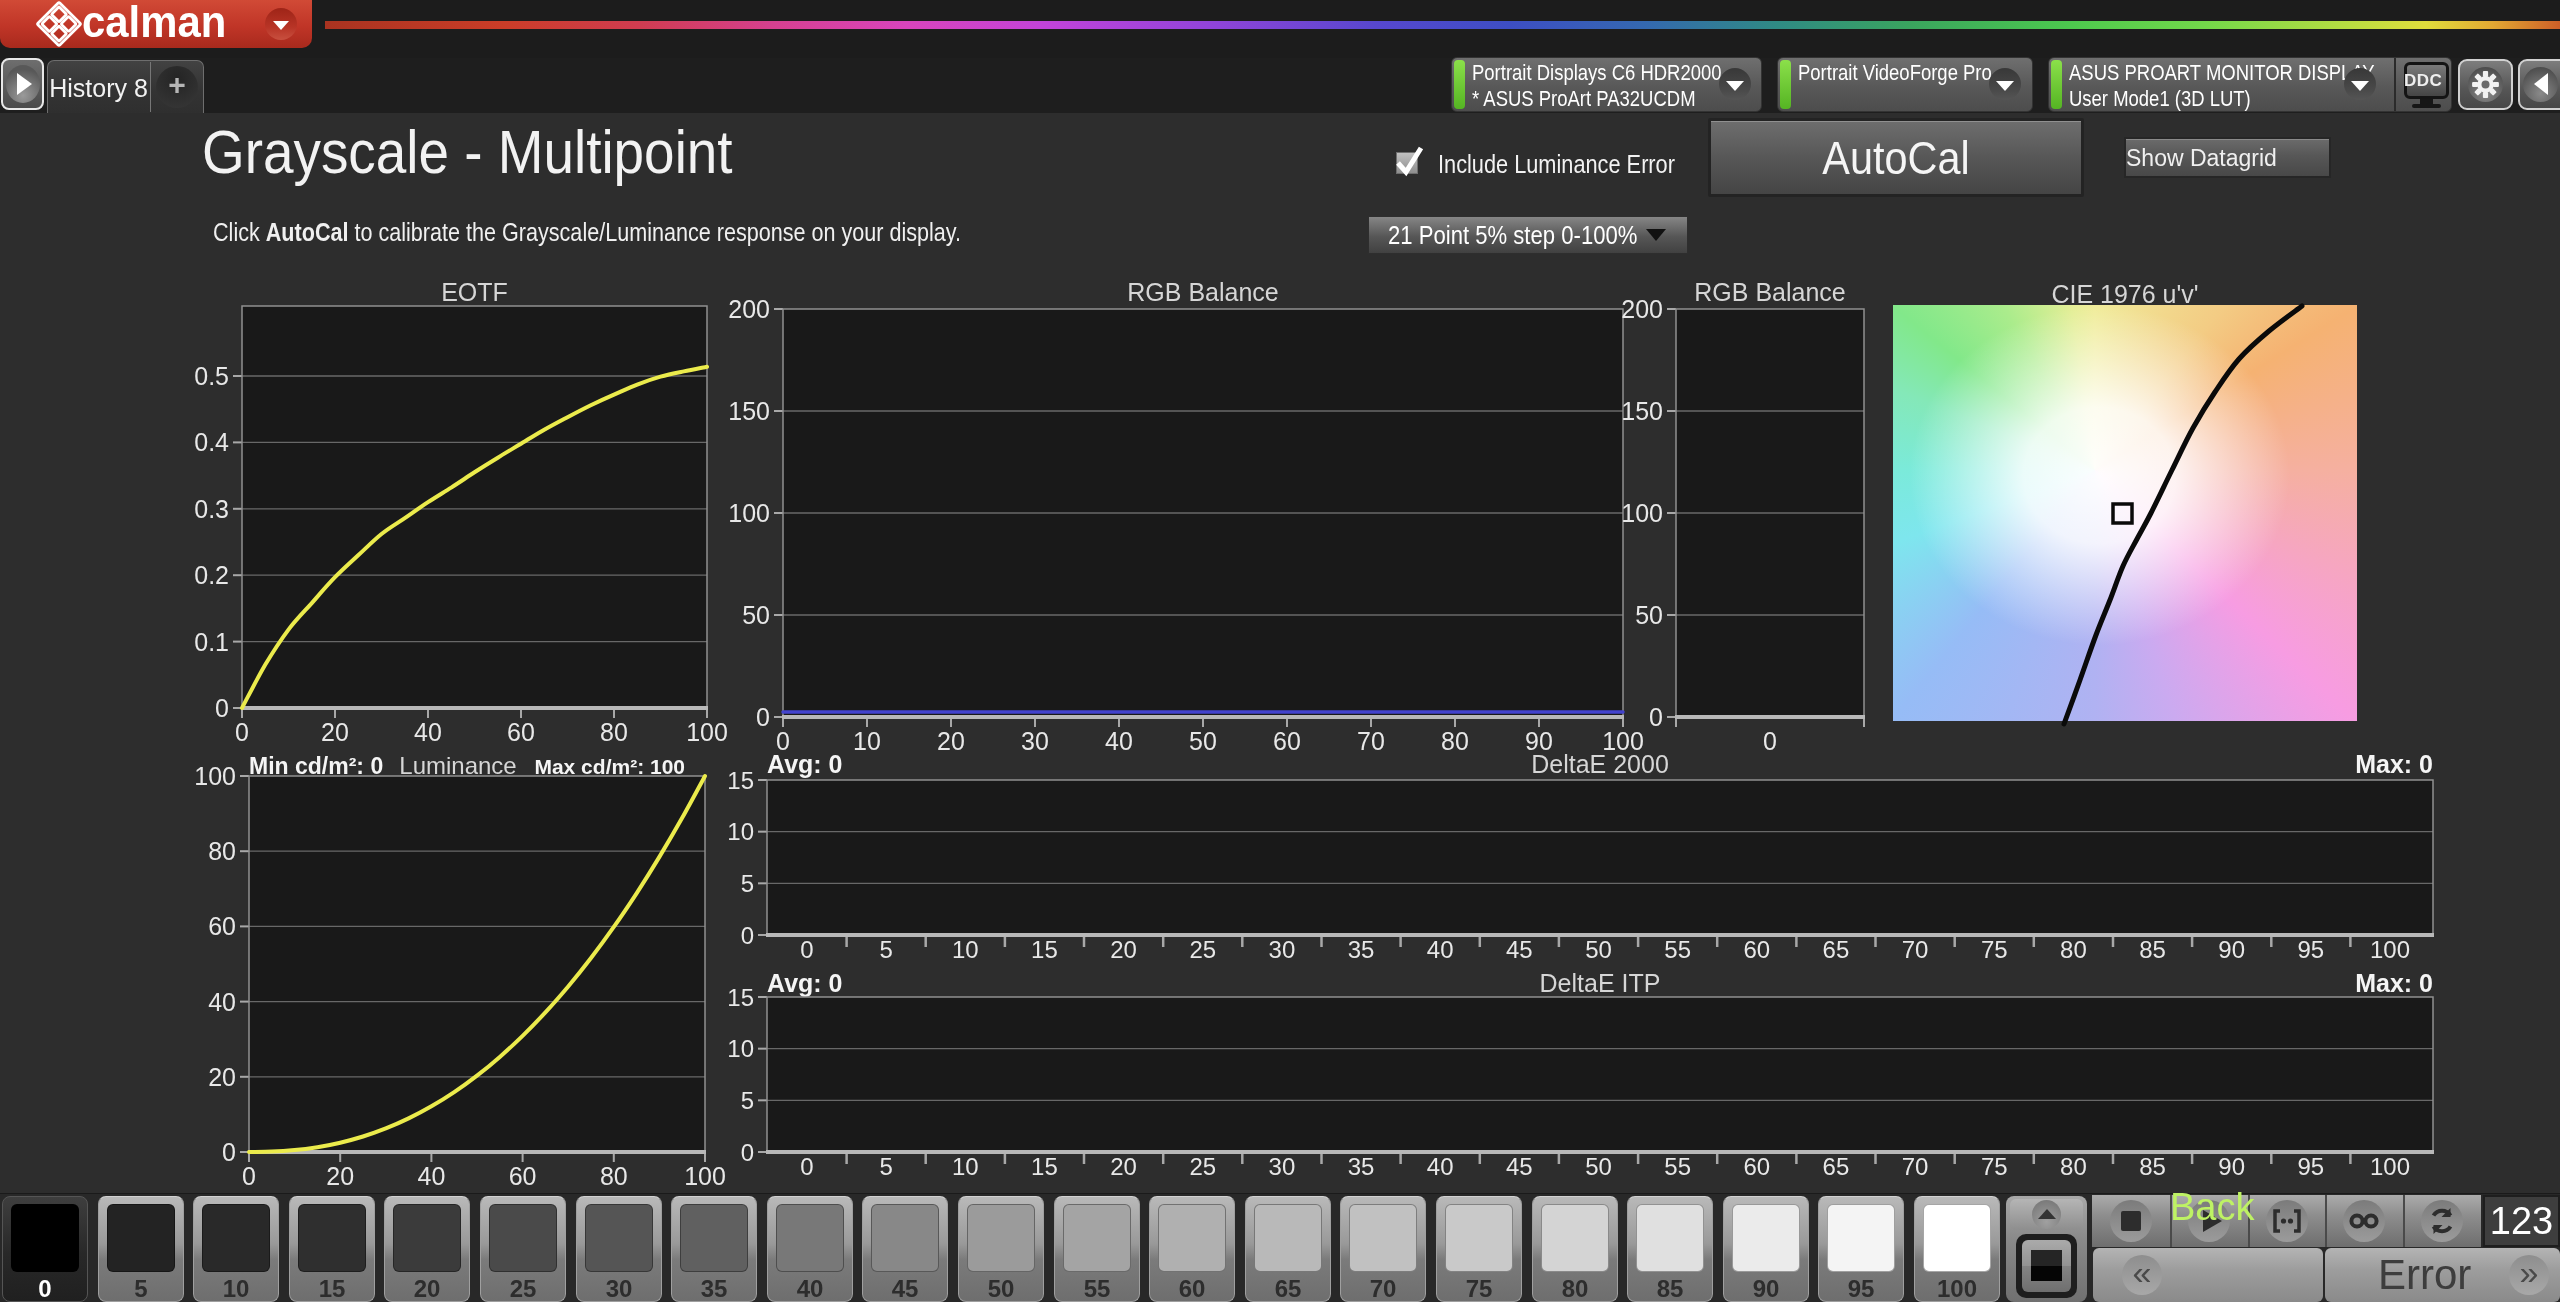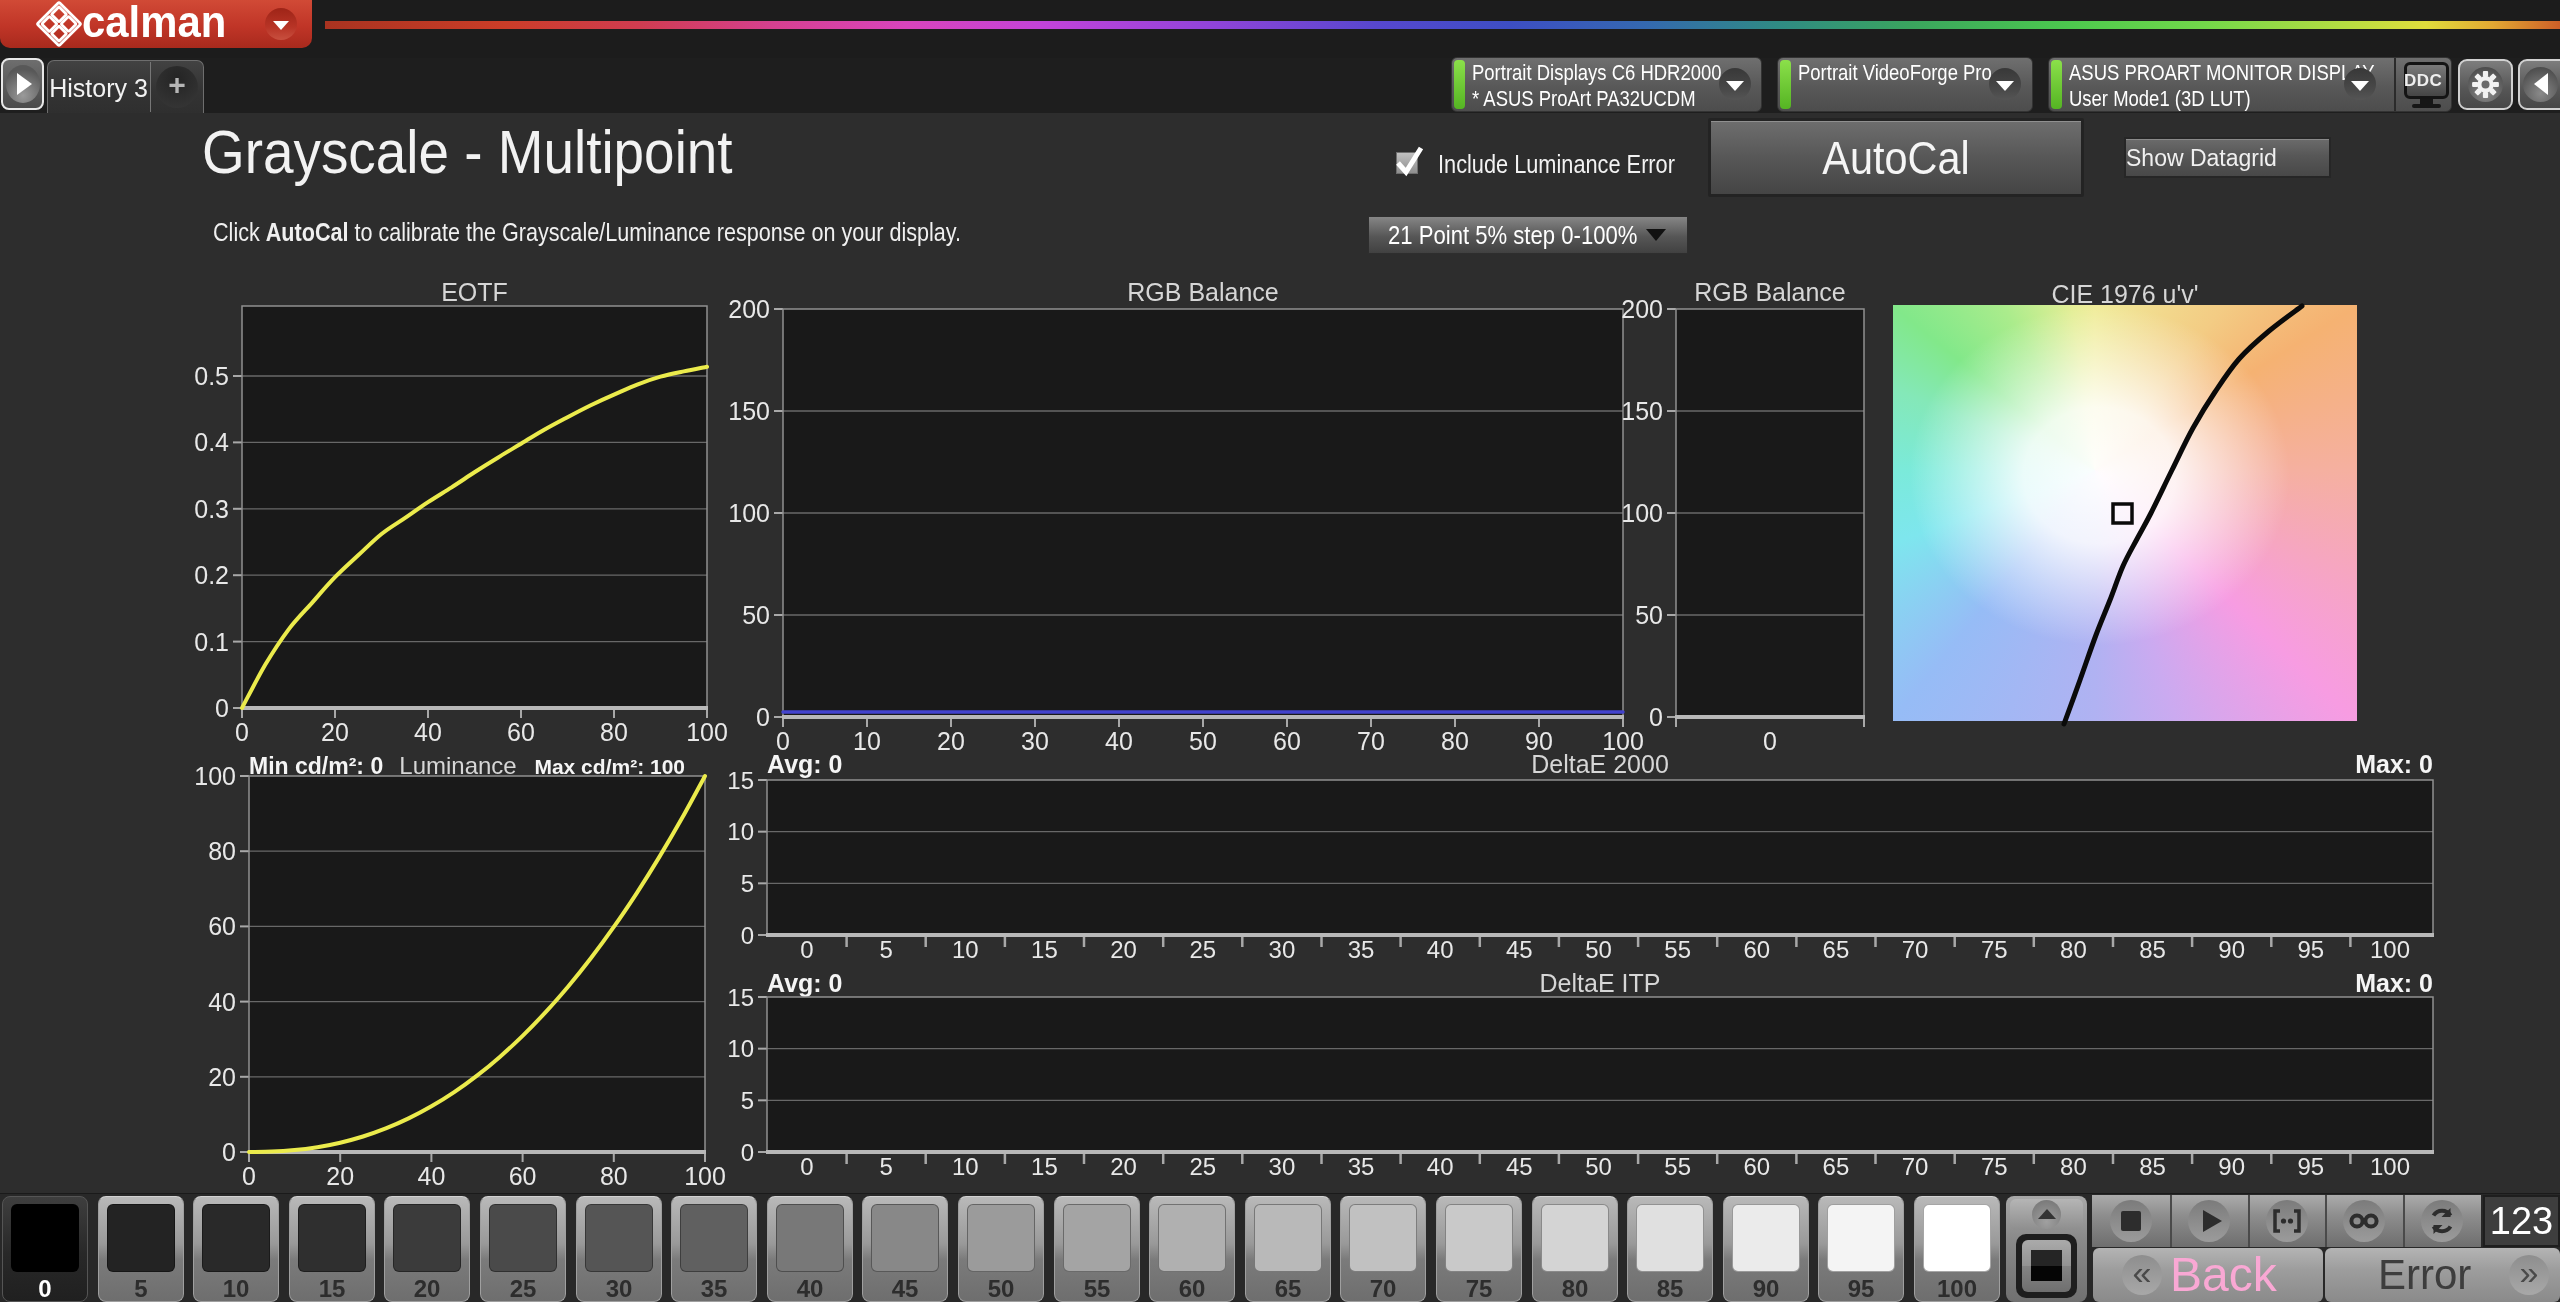--- a/index.html
+++ b/index.html
@@ -26,21 +26,21 @@
  background:linear-gradient(#9e2417,#b83426 60%,#c8503f)"></div>
     <div class="abs" style="left:273px;top:21px;width:0;height:0;border-left:8px solid transparent;border-right:8px solid transparent;border-top:9px solid #fff"></div>
     <div class="abs" style="left:0;top:58px;width:2560px;height:55px;background:#1e1e1e"></div>
     <div class="abs" style="left:1px;top:58px;width:43px;height:52px;border:2px solid #e8e8e8;border-radius:8px;
  background:linear-gradient(#6e6e6e,#4a4a4a)"></div>
     <div class="abs" style="left:6px;top:65px;width:34px;height:38px;border-radius:50%;
  background:radial-gradient(circle at 50% 80%,#9a9a9a,#585858 75%)"></div>
     <div class="abs" style="left:17px;top:73px;width:0;height:0;border-top:11px solid transparent;border-bottom:11px solid transparent;border-left:15px solid #fff"></div>
     <div class="abs" style="left:47px;top:60px;width:157px;height:53px;border-radius:7px 7px 0 0;
  border:1px solid #6e6e6e;border-bottom:none;background:linear-gradient(#424242,#333333 60%,#2f2f2f)"></div>
-    <div class="abs" style="left:47px;top:60px;width:103px;height:53px;color:#f2f2f2;font-size:25px;text-align:center;line-height:56px">History 3</div>
+    <div class="abs" style="left:47px;top:60px;width:103px;height:53px;color:#f2f2f2;font-size:25px;text-align:center;line-height:56px">History 8</div>
     <div class="abs" style="left:150px;top:62px;width:1px;height:50px;background:#777"></div>
     <div class="abs" style="left:156px;top:66px;width:42px;height:42px;border-radius:50%;
  background:radial-gradient(circle at 50% 30%,#242424,#343434 80%)"></div>
     <div class="abs" style="left:156px;top:64px;width:42px;height:42px;color:#b5b5b5;font-size:30px;font-weight:bold;text-align:center;line-height:42px">+</div>
     <div class="abs" style="left:1451px;top:57px;width:311px;height:55px;border-radius:6px;
       border:1px solid #333;background:linear-gradient(#6f6f6f,#585858 55%,#4d4d4d)"></div>
     <div class="abs" style="left:1454px;top:60px;width:11px;height:49px;border-radius:4px;
       background:linear-gradient(#8be04a,#55b423)"></div>
     <div class="abs" style="left:1472px;top:59px;height:28px;color:#fff;font-size:22px;line-height:28px;transform:scaleX(0.84);transform-origin:left">Portrait Displays C6 HDR2000</div>
     <div class="abs" style="left:1472px;top:86px;height:28px;color:#fff;font-size:22px;line-height:26px;transform:scaleX(0.84);transform-origin:left">* ASUS ProArt PA32UCDM</div>
@@ -527,17 +527,17 @@
     </svg>
     <div class="abs" style="left:2483px;top:1195px;width:77px;height:52px;background:#3e3e3e;
  border:2px solid #1e1e1e;color:#fff;font-size:38px;text-align:center;line-height:48px">123</div>
     <div class="abs" style="left:2093px;top:1248px;width:230px;height:54px;border-radius:6px;
  background:linear-gradient(#b4b4b4,#9d9d9d 40%,#8a8a8a)"></div>
     <div class="abs" style="left:2325px;top:1248px;width:235px;height:54px;border-radius:6px;
  background:linear-gradient(#b4b4b4,#9d9d9d 40%,#8a8a8a)"></div>
     <div class="abs" style="left:2122px;top:1255px;width:40px;height:40px;border-radius:50%;
  background:linear-gradient(#8e8e8e,#a8a8a8)"></div>
     <div class="abs" style="left:2122px;top:1252px;width:40px;height:40px;color:#4a4a4a;font-size:34px;text-align:center;line-height:40px">«</div>
-    <div class="abs" style="left:2170px;top:1253px;width:160px;height:44px;color:#f9a8d4;font-size:48px;line-height:44px">Back</div>
+    <div class="abs" style="left:2170px;top:1185px;width:160px;height:44px;color:#bef264;font-size:38px;line-height:44px">Back</div>
     <div class="abs" style="left:2378px;top:1253px;width:160px;height:44px;color:#3d3d3d;font-size:42px;line-height:44px">Error</div>
     <div class="abs" style="left:2509px;top:1255px;width:40px;height:40px;border-radius:50%;
  background:linear-gradient(#8e8e8e,#a8a8a8)"></div>
     <div class="abs" style="left:2509px;top:1252px;width:40px;height:40px;color:#4a4a4a;font-size:34px;text-align:center;line-height:40px">»</div>
   </div>
 </body></html>

